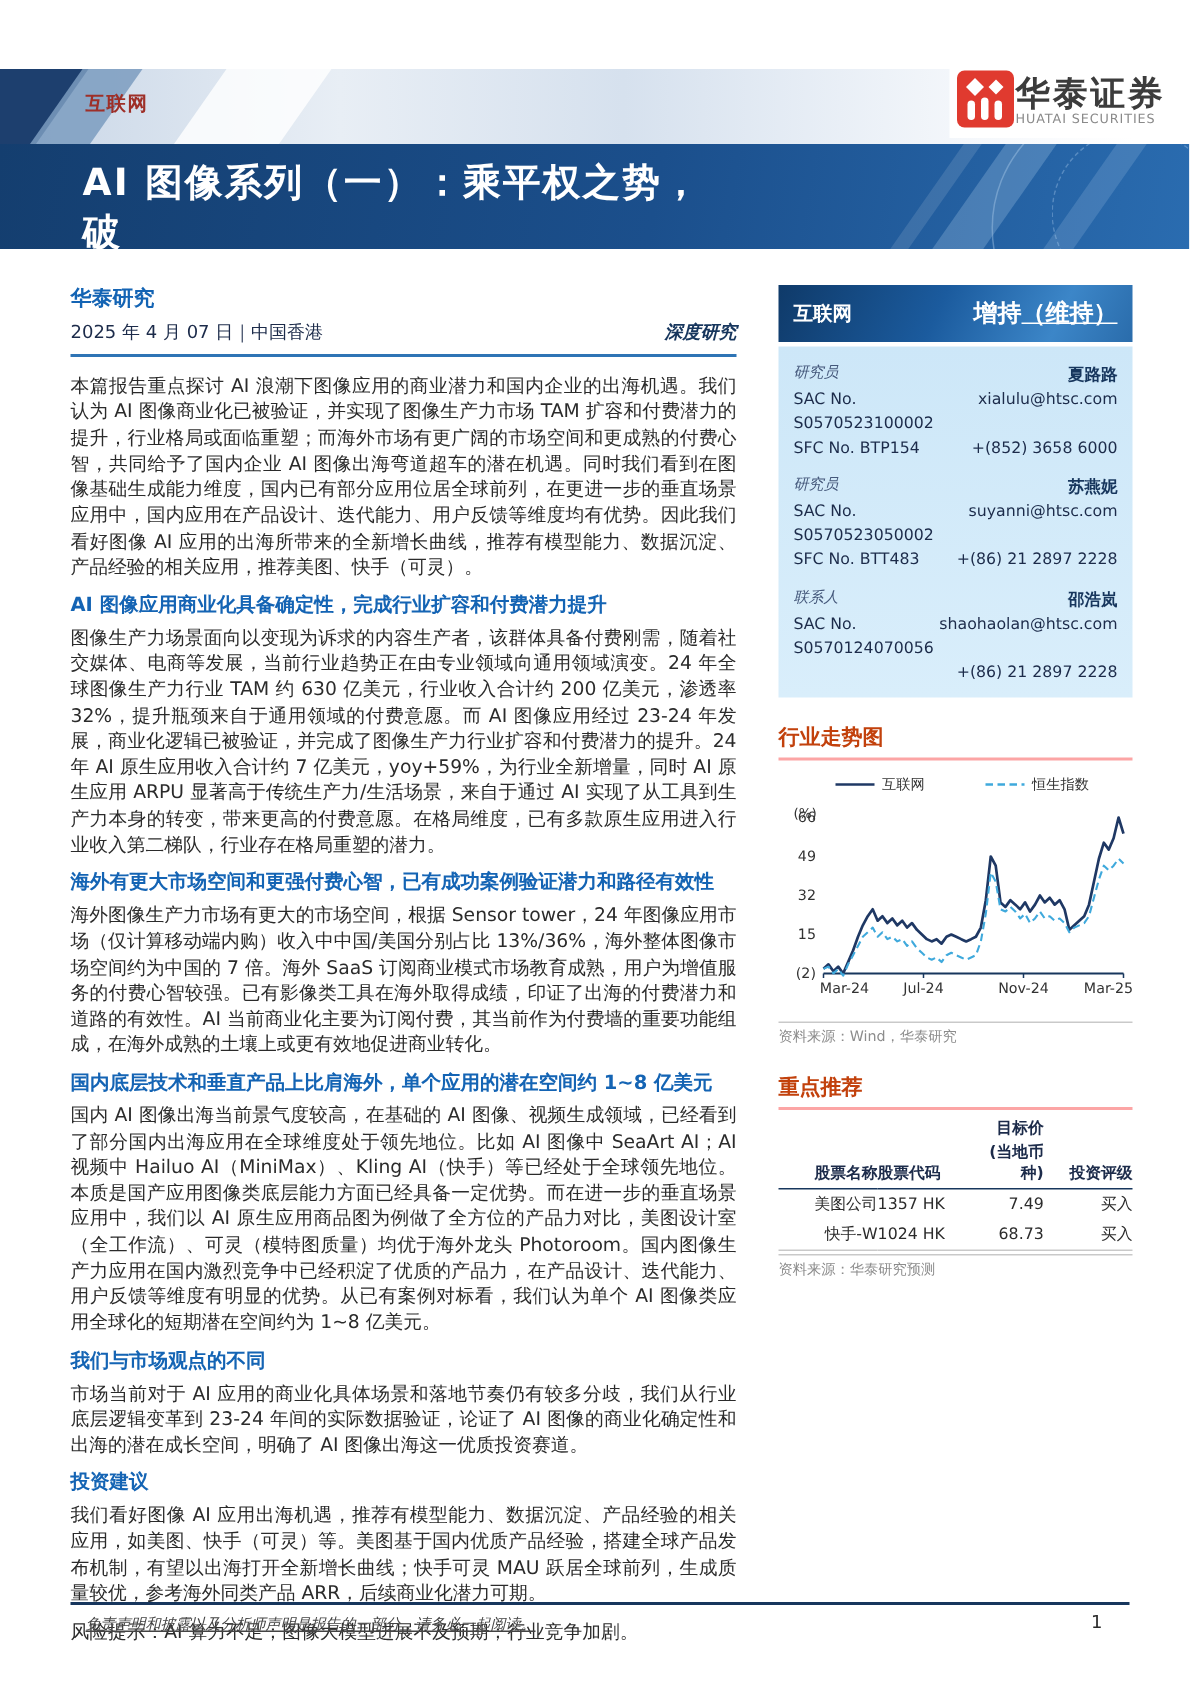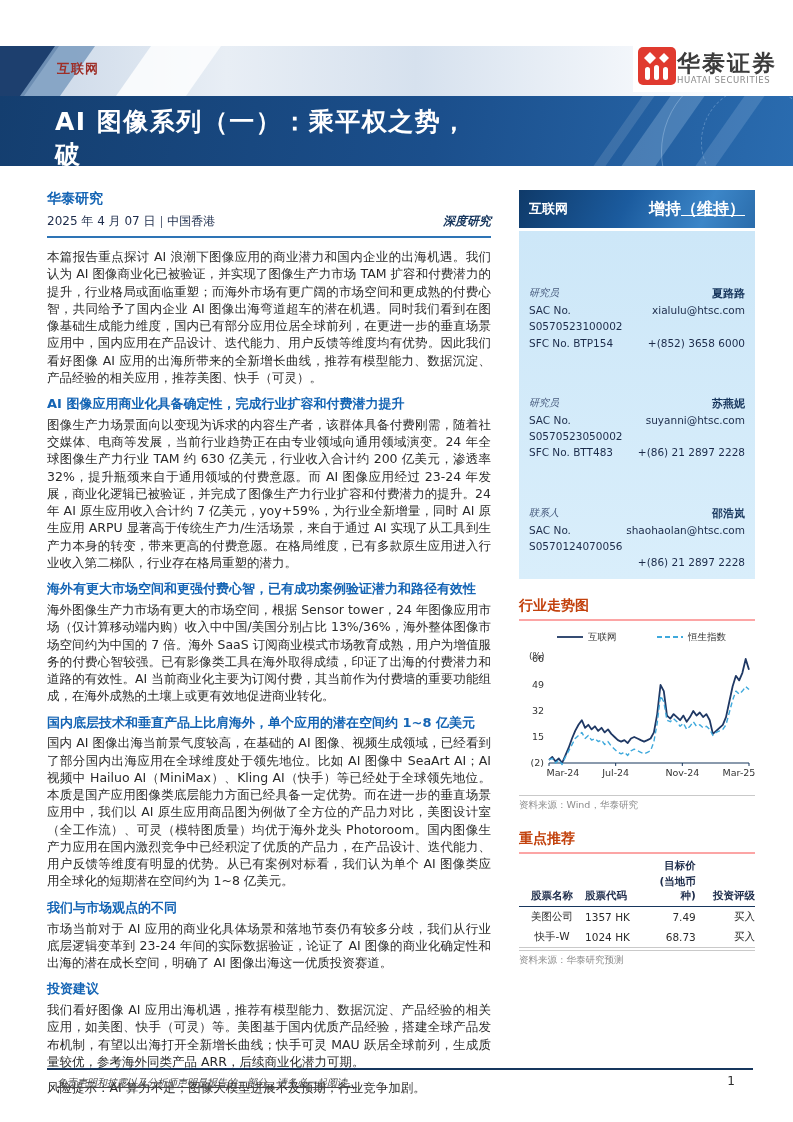--- a/index.html
+++ b/index.html
@@ -44,38 +44,38 @@
   .sec-h{font-size:13px;font-weight:bold;color:#1464b4;margin:10px 0 3px 0;line-height:1.3;}
   .risk{}
 
   
   .rating-bar{height:38px;display:flex;align-items:center;justify-content:space-between;padding:0 10px;color:#fff;
               background:linear-gradient(115deg,#0f3a69 0%,#1b5b9e 45%,#3c86c8 78%,#2a6cab 100%);}
   .rating-bar .ind{font-size:13px;font-weight:bold;}
   .rating-bar .rat{font-size:16px;font-weight:bold;}
   .rating-bar .rat .note{font-size:16px;font-weight:bold;text-decoration:underline;}
   .analyst-box{margin-top:3px;background:linear-gradient(180deg,#cde7f8 0%,#d9eefb 100%);padding:10px 10px 8px 10px;}
-  .analyst{margin-bottom:9px;margin-top:44px;}
+  .analyst{margin-bottom:9px;}
   .analyst:last-child{margin-bottom:0;}
   .a-row{display:flex;justify-content:space-between;font-size:10.5px;line-height:1.55;color:#1c2b4a;}
   .a-role{font-style:italic;color:#44577a;font-size:10px;}
   .a-name{font-weight:bold;color:#17365d;font-size:11px;}
 
   .side-sec{margin-top:18px;}
   .side-h{font-size:14px;font-weight:bold;color:#c2410c;padding-bottom:4px;border-bottom:2px solid #fca5a5;}
   .source{font-size:9.5px;color:#8c8c8c;border-top:1px solid #c9c9c9;padding-top:3px;margin-top:2px;}
 
   .chart-wrap{margin-top:6px;}
   svg text{font-family:"DejaVu Sans","Liberation Sans",sans-serif;}
 
   
   .rec-table{width:100%;border-collapse:collapse;font-size:10.5px;color:#2b2b2b;margin-top:4px;}
   .rec-table th{font-weight:bold;color:#1c2b4a;padding:1px 0;vertical-align:bottom;}
   .rec-table td{padding:3px 0;}
-  .rec-table .c-name{text-align:center;width:28%;}
+  .rec-table .c-name{text-align:right;width:28%;}
   .rec-table .c-code{text-align:left;width:26%;}
   .rec-table .c-target{text-align:right;width:26%;padding-right:12px;}
   .rec-table .c-rating{text-align:right;width:20%;}
   .rec-table thead tr:last-child th{border-bottom:1px solid #17365d;padding-bottom:3px;}
   .rec-table tbody tr:last-child td{border-bottom:1px solid #c9c9c9;}
 
   
   .footer-rule{position:absolute;left:47px;top:1068px;width:706px;border:0;border-top:2px solid #17365d;margin:0;}
   .footer-text{position:absolute;left:57px;top:1076px;font-size:10px;font-style:italic;color:#444;text-decoration:underline;}
   .page-num{position:absolute;right:58px;top:1074px;font-size:12px;color:#2b2b2b;}

